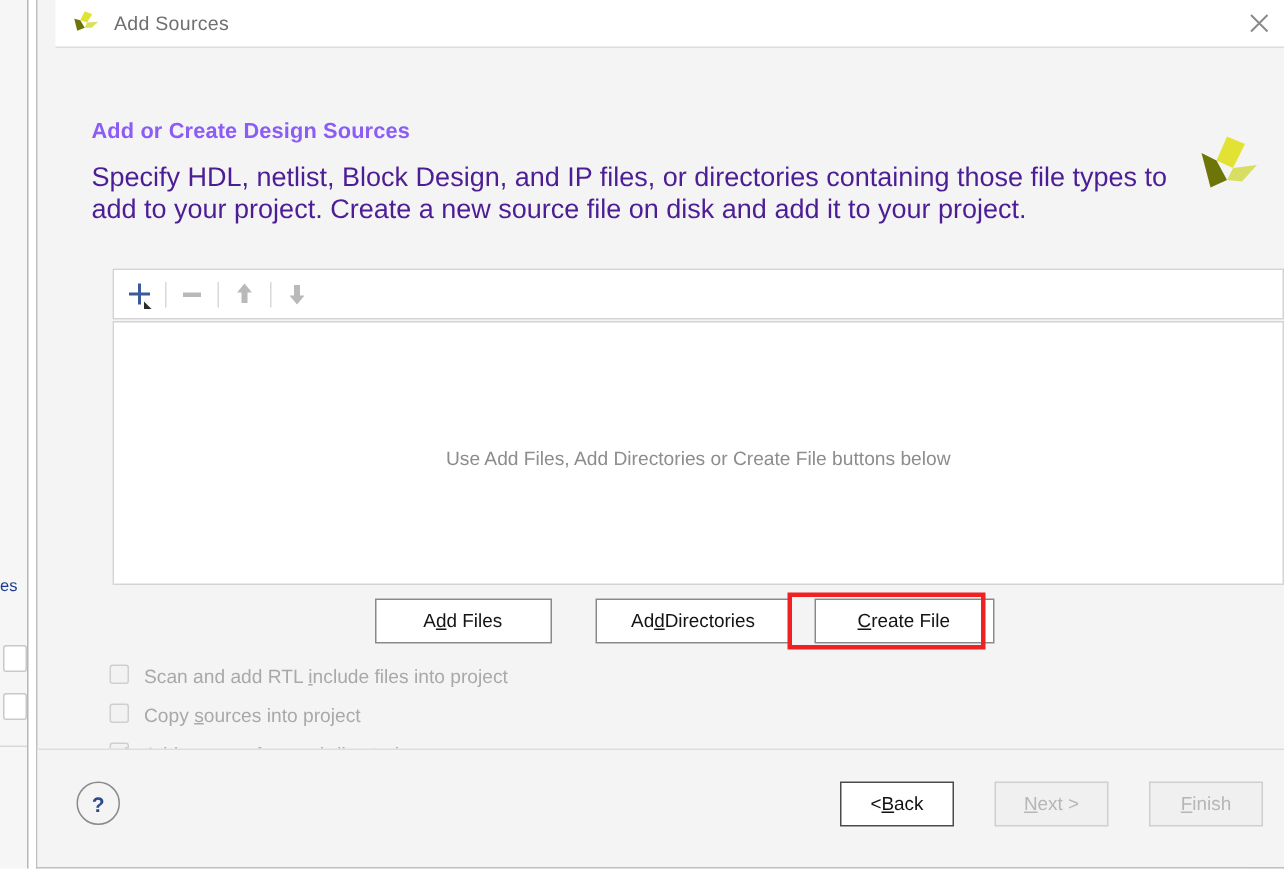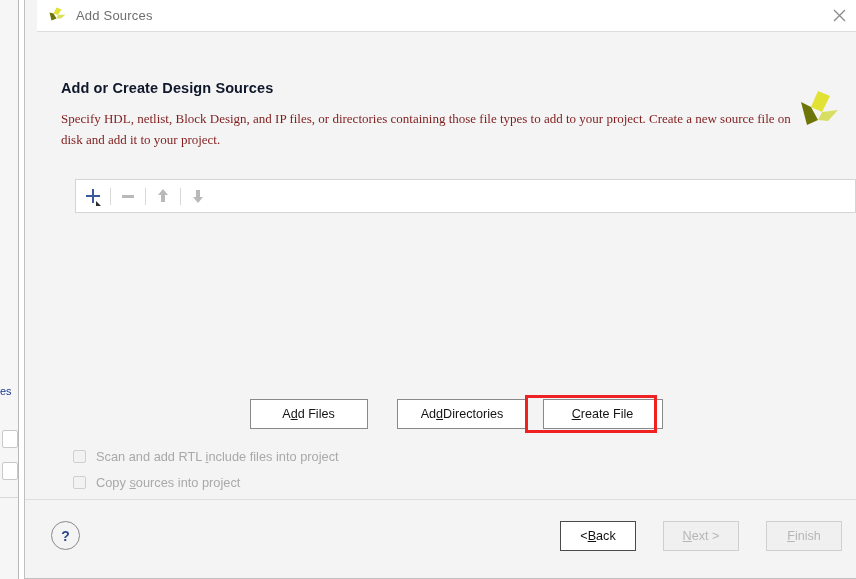--- a/index.html
+++ b/index.html
@@ -108,31 +108,30 @@
     position: relative;
     height: 468px;
     background: #f4f4f4;
   }
 
   #heading {
     position: absolute;
     left: 24px; top: 48px;
     font-size: 14.5px;
     font-weight: bold;
-    color: #0f172a;
+    color: #8b5cf6;
     letter-spacing: .1px;
   }
   #subtext {
     position: absolute;
     left: 24px; top: 76px;
     width: 752px;
-    font-size: 13px;
+    font-size: 18px;
     line-height: 21px;
-    color: #7f1d1d;
-    font-family: Liberation Serif, serif;
+    color: #4c1d95;
   }
   #body-logo {
     position: absolute;
     right: 22px; top: 58px;
     width: 42px; height: 46px;
   }
 
   
   #toolbar {
     position: absolute;
@@ -214,21 +213,21 @@
     pointer-events: none;
   }
 
   
   #checks {
     position: absolute;
     left: 36px; top: 411px;
   }
   .chk-row {
     display: flex;
-    align-items: center;
+    align-items: flex-start;
     height: 26px;
     cursor: default;
   }
   .chk-box {
     width: 13px; height: 13px;
     border: 1px solid #cfcfcf;
     background: #f2f2f2;
     border-radius: 2px;
     box-sizing: border-box;
     margin-right: 10px;
@@ -370,20 +369,23 @@
         </svg>
       </div>
       <div class="tb-sep"></div>
       <div class="tb-btn disabled">
         <svg width="20" height="20" viewBox="0 0 20 20">
           <path d="M10,17 L5,11 L8,11 L8,4 L12,4 L12,11 L15,11 Z" fill="#b9b9b9"></path>
         </svg>
       </div>
     </div>
 
+    <div id="listbox">
+      <div id="empty-msg">Use Add Files, Add Directories or Create File buttons below</div>
+    </div>
 
     <div id="actions">
       <button class="act-btn">
           <span>A</span>
           <span class="mn">d</span>
           <span>d Files</span>
         </button>
       <button class="act-btn" style="width:131px;margin-left:14px;">
           <span>Ad</span>
           <span class="mn">d</span>

